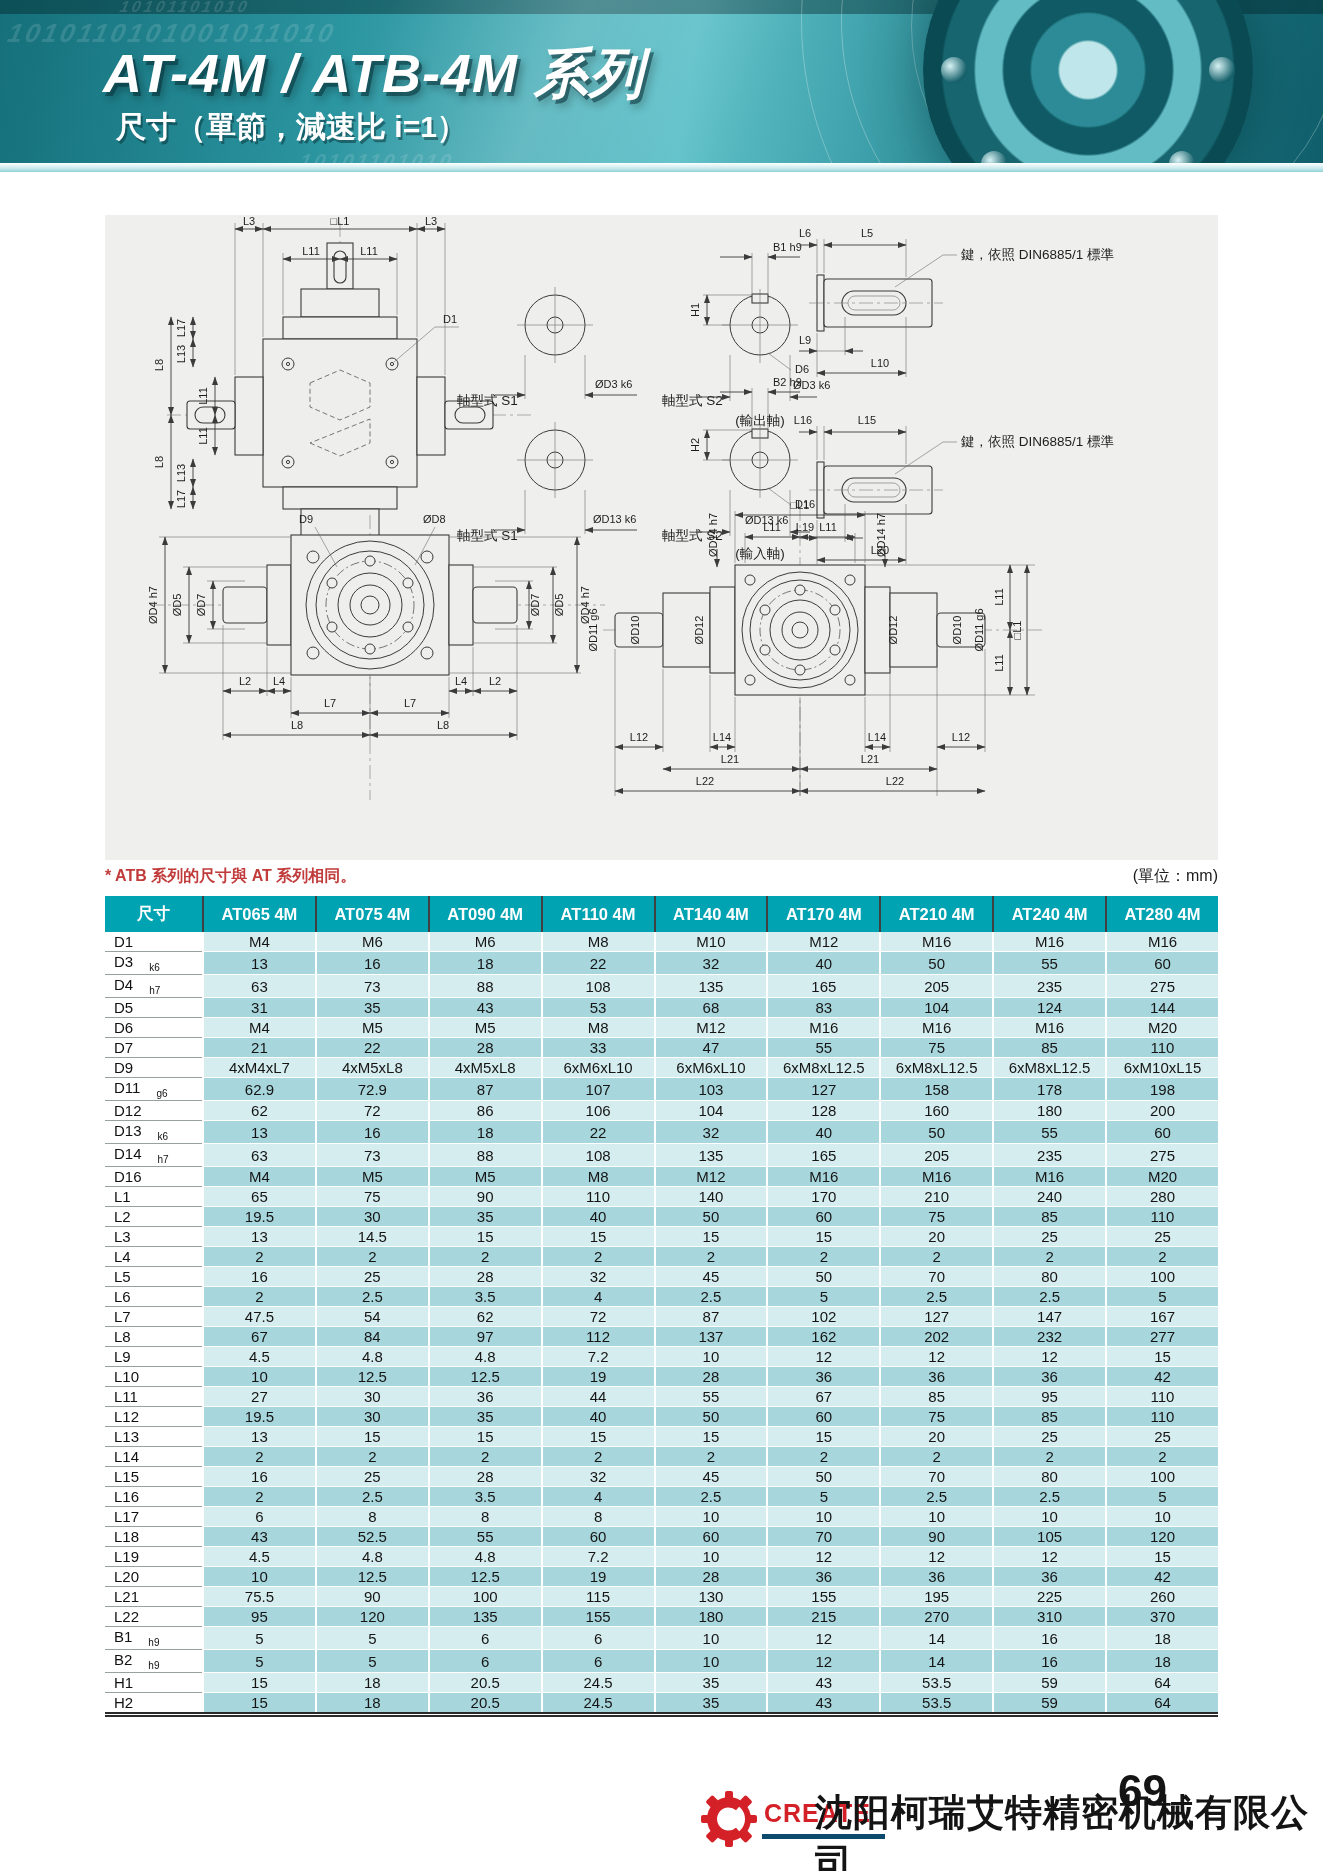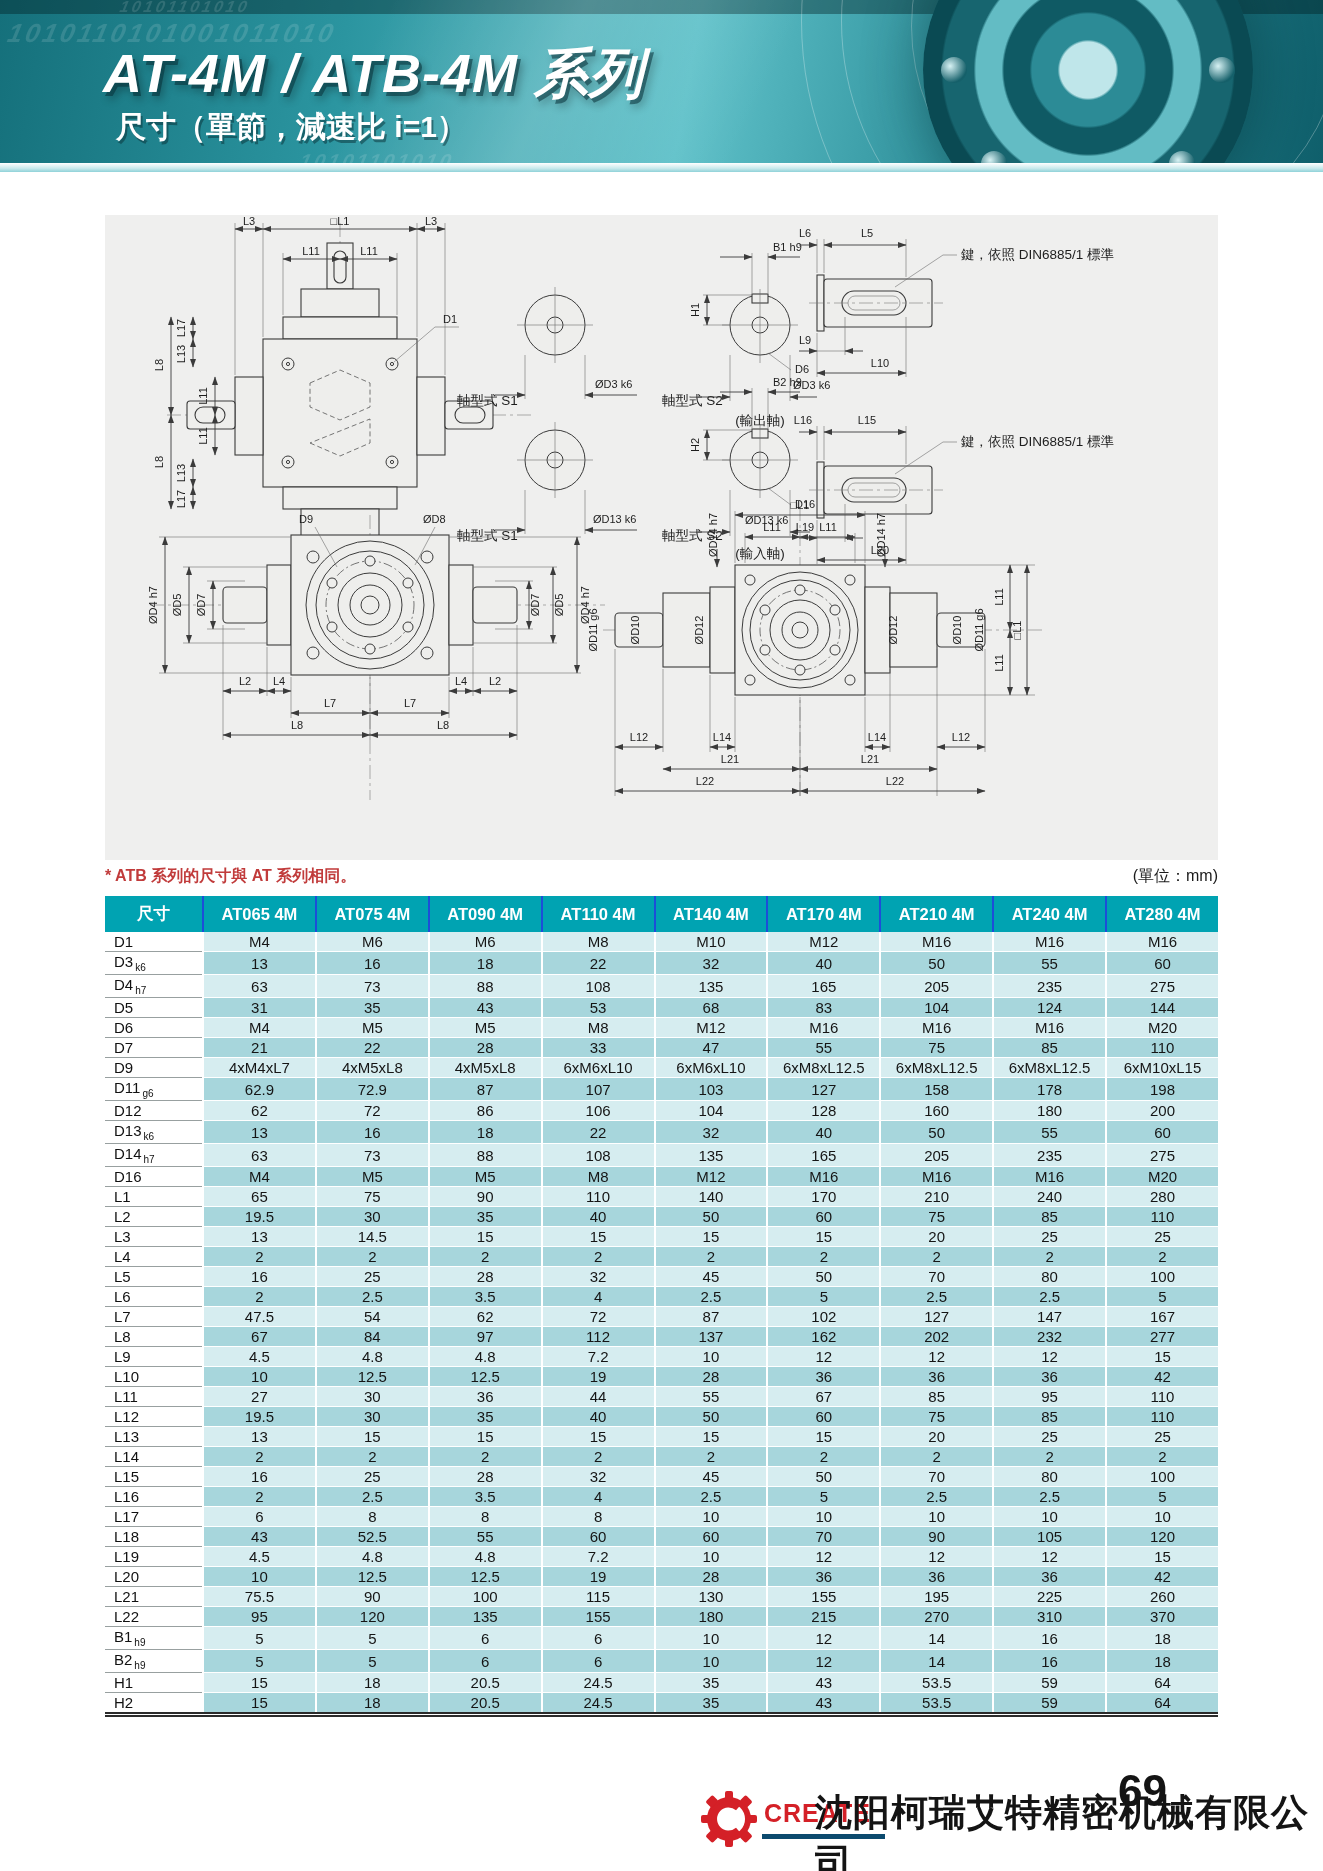--- a/index.html
+++ b/index.html
@@ -50,25 +50,25 @@
 
   
   .noterow{position:absolute;left:105px;top:866px;width:1113px;display:flex;justify-content:space-between;align-items:flex-start;}
   .note{color:#c13b3b;font-size:16px;font-weight:bold;}
   .unit{color:#1b1b1b;font-size:16px;}
 
   
   .table-wrap{position:absolute;left:105px;top:896px;width:1113px;border-bottom:5px double #2b2b2b;}
   table{border-collapse:separate;border-spacing:0;width:1113px;table-layout:fixed;}
   col.c0{width:97px;}
-  thead th{background:#00a3b2;color:#fff;font-weight:bold;font-size:16.5px;padding:7px 0;border-left:2px solid #1d4ed8;text-align:center;}
+  thead th{background:#00a3b2;color:#fff;font-weight:bold;font-size:16.5px;padding:7px 0;border-left:2px solid #404040;text-align:center;}
   thead th:first-child{border-left:none;}
   tbody th{background:#fff;font-weight:normal;text-align:left;padding:1px 0 1px 9px;font-size:15px;color:#111;
       border-bottom:1px solid #98a0a0;}
-  tbody th small{font-size:10px;margin-left:2px;vertical-align:sub;}
+  tbody th small{font-size:10px;margin-left:16px;vertical-align:sub;}
   tbody td{text-align:center;font-size:15px;color:#151515;padding:1px 0;border-left:2px solid #fff;border-bottom:1px solid #fff;}
   tbody tr:nth-child(odd) td{background:#d6edf0;}
   tbody tr:nth-child(even) td{background:#a7d6dc;}
   tbody tr:last-child th{border-bottom:none;}
   tbody tr:last-child td{border-bottom:none;}
 
   
   .footer{position:absolute;left:0;top:1778px;width:1323px;height:80px;}
   .pageno{position:absolute;left:1118px;top:-12px;font-size:44px;font-weight:bold;color:#141414;z-index:0;}
   .brand{position:absolute;left:700px;top:12px;display:flex;align-items:center;z-index:1;}

